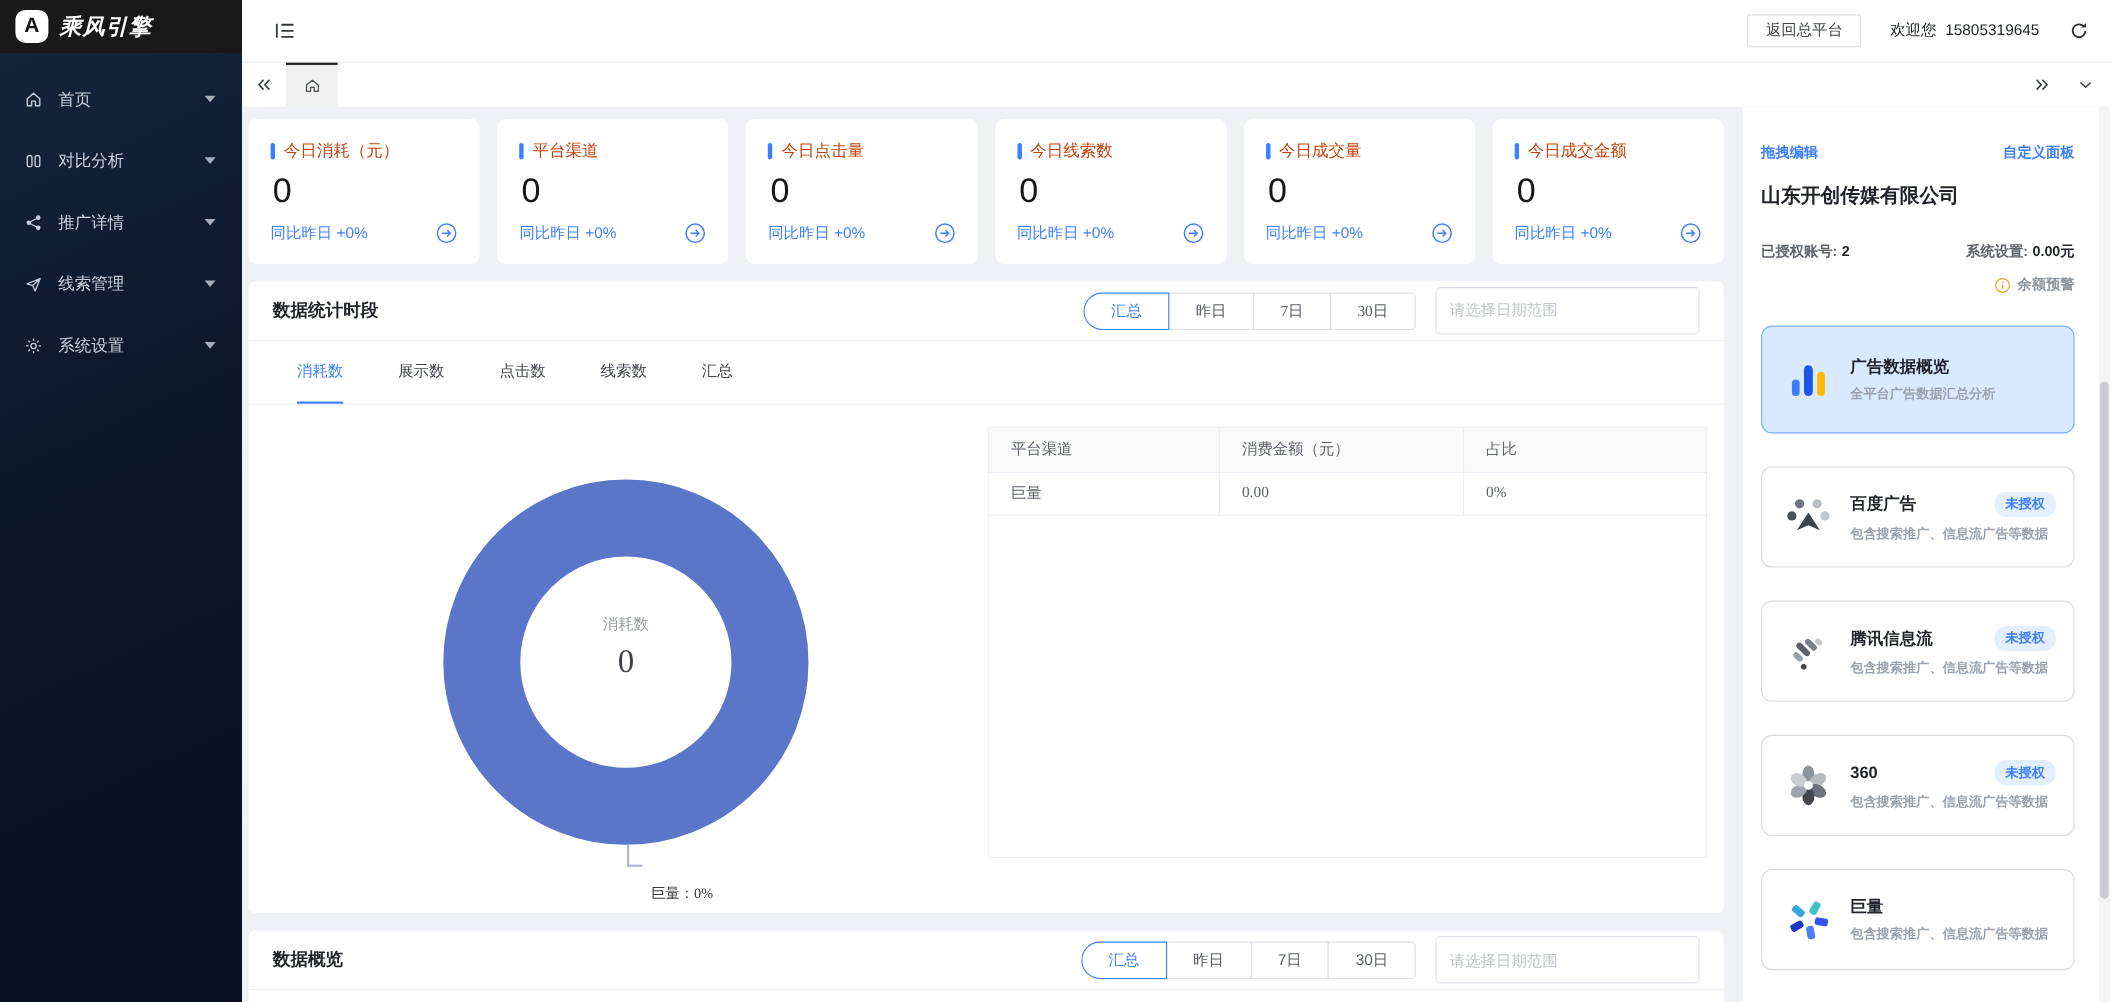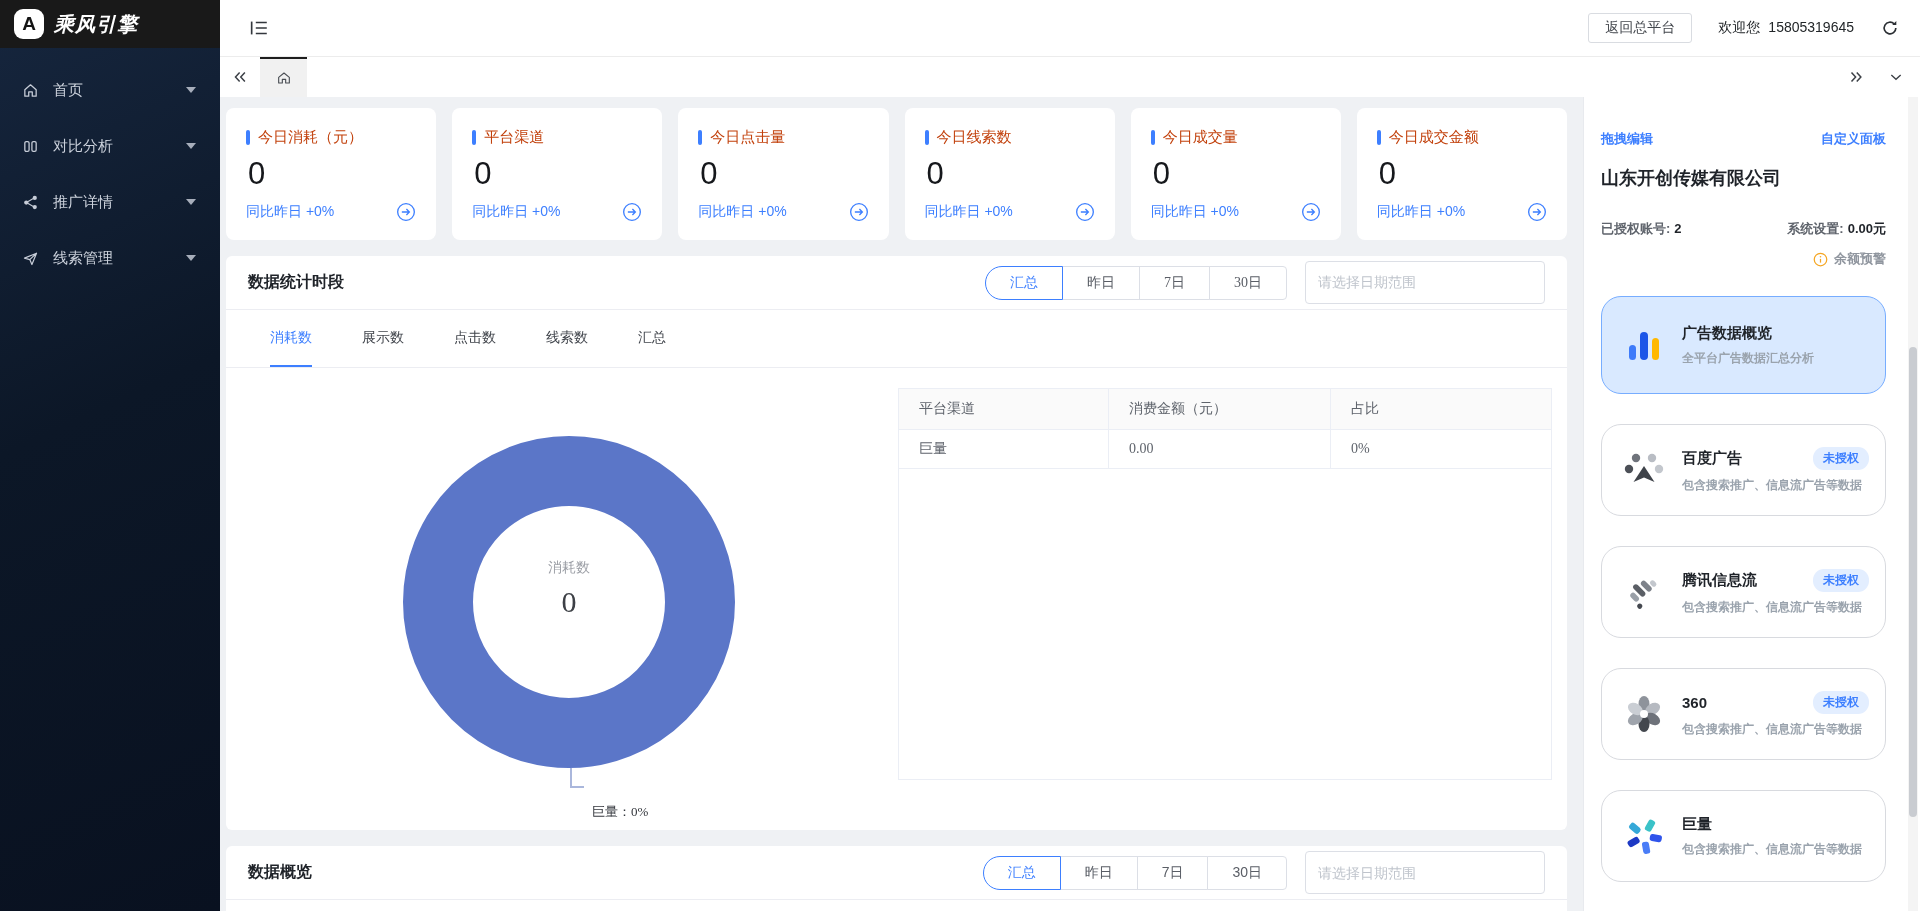--- a/index.html
+++ b/index.html
@@ -86,21 +86,21 @@
   
   .rpanel { position:absolute; left:1583px; top:97px; width:337px; height:814px; background:#ffffff;
     border-left:1px solid #e8eaee; padding:33px 34px 0 17px;font-weight:bold; }
   .rp-links { display:flex; justify-content:space-between; }
   .rp-link { font-size:13px; color:#3D7FFF; cursor:pointer; }
   .rp-company { margin-top:18px; font-size:18px; color:#1f2329; }
   .rp-stats { margin-top:30px; display:flex; justify-content:space-between; font-size:13px; color:#5f646c; }
   .rp-stats b { color:#1f2329; margin-left:4px; }
   .rp-warning { margin-top:12px; display:flex; justify-content:flex-end; align-items:center; gap:6px; font-size:13px; color:#8f959e; }
   .rp-cards { margin-top:28px; display:flex; flex-direction:column; gap:30px; }
-  .pcard { height:92px; border:1px solid #d8dadf; border-radius:20px; display:flex; align-items:center; padding:0 16px 0 20px; gap:16px;
+  .pcard { height:92px; border:1px solid #d8dadf; border-radius:10px; display:flex; align-items:center; padding:0 16px 0 20px; gap:16px;
     background:#fff; cursor:pointer; }
   .pcard.hl { height:98px; background:#D9E9FF; border-color:#77ADFF; }
   .pcard .picon { width:44px; height:44px; flex:0 0 auto; }
   .pcard .ptext { flex:1; min-width:0; }
   .pcard .ptitle-row { display:flex; align-items:center; justify-content:space-between; }
   .pcard .ptitle { font-size:15px; color:#1f2329; }
   .badge { font-size:12px; color:#3D7FFF; background:#E3EEFF; border-radius:11px; padding:3px 10px; flex:0 0 auto; }
   .pcard .psub { margin-top:7px; font-size:12px; color:#9aa3ad; white-space:nowrap; overflow:hidden; }
 
   
@@ -151,20 +151,32 @@
       <span class="nlabel">推广详情</span>
       <span class="caret"></span>
     </div>
     <div class="nav-item">
       <span class="nicon">
         <svg viewBox="0 0 24 24" width="17" height="17">
             <path d="M3.5 11.5 L20.5 4.5 L14 20.5 L11 13.5 Z M11 13.5 L20.5 4.5" fill="none" stroke="#c7cdd8" stroke-width="1.7" stroke-linejoin="round"></path>
           </svg>
       </span>
       <span class="nlabel">线索管理</span>
+      <span class="caret"></span>
+    </div>
+    <div class="nav-item">
+      <span class="nicon">
+        <svg viewBox="0 0 24 24" width="17" height="17">
+            <circle cx="12" cy="12" r="3.4" fill="none" stroke="#c7cdd8" stroke-width="1.7"></circle>
+            <g stroke="#c7cdd8" stroke-width="1.7">
+              <path d="M12 2.5v3M12 18.5v3M2.5 12h3M18.5 12h3M5.3 5.3l2.1 2.1M16.6 16.6l2.1 2.1M18.7 5.3l-2.1 2.1M7.4 16.6l-2.1 2.1"></path>
+            </g>
+          </svg>
+      </span>
+      <span class="nlabel">系统设置</span>
       <span class="caret"></span>
     </div>
   </nav>
 </div>
 
 <div class="topbar">
   <span class="fold-btn">
     <svg viewBox="0 0 24 24" width="22" height="22">
         <path d="M4 5v14" stroke="#33373d" stroke-width="1.8"></path>
         <path d="M8.5 6h12M8.5 12h12M8.5 18h12" stroke="#33373d" stroke-width="1.8"></path>

